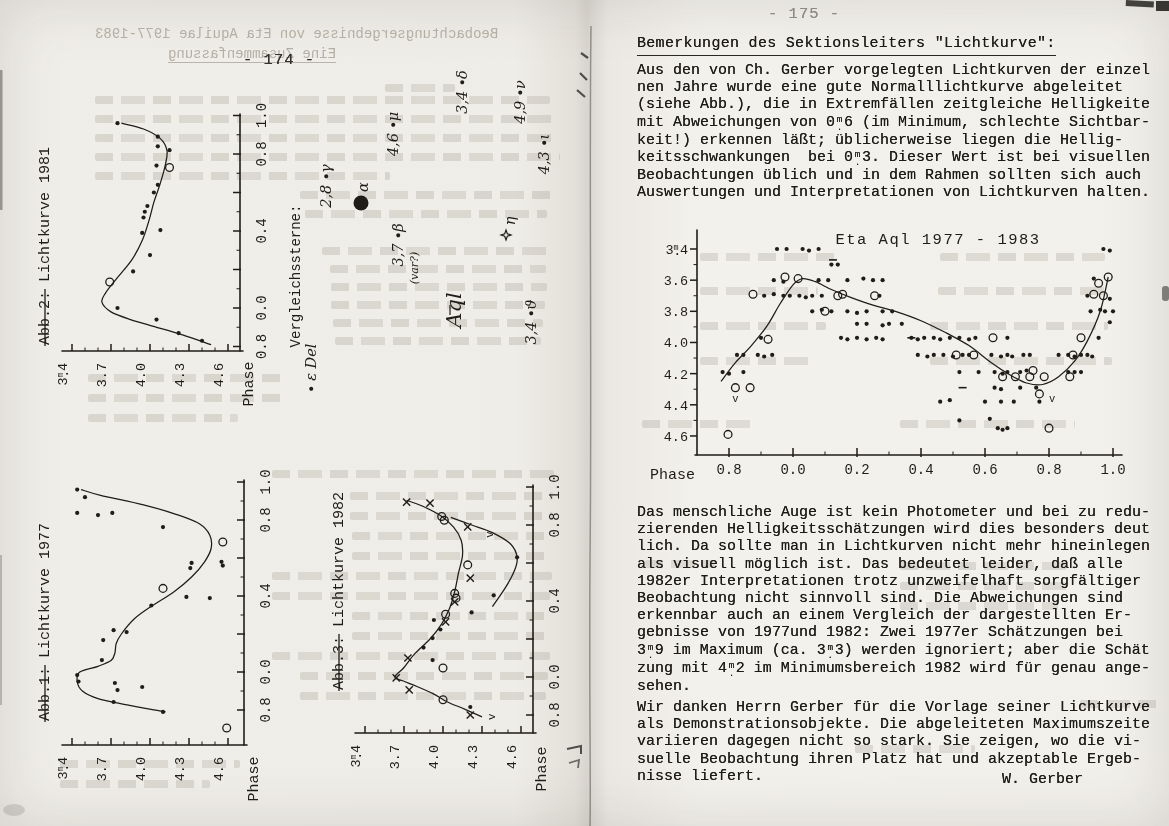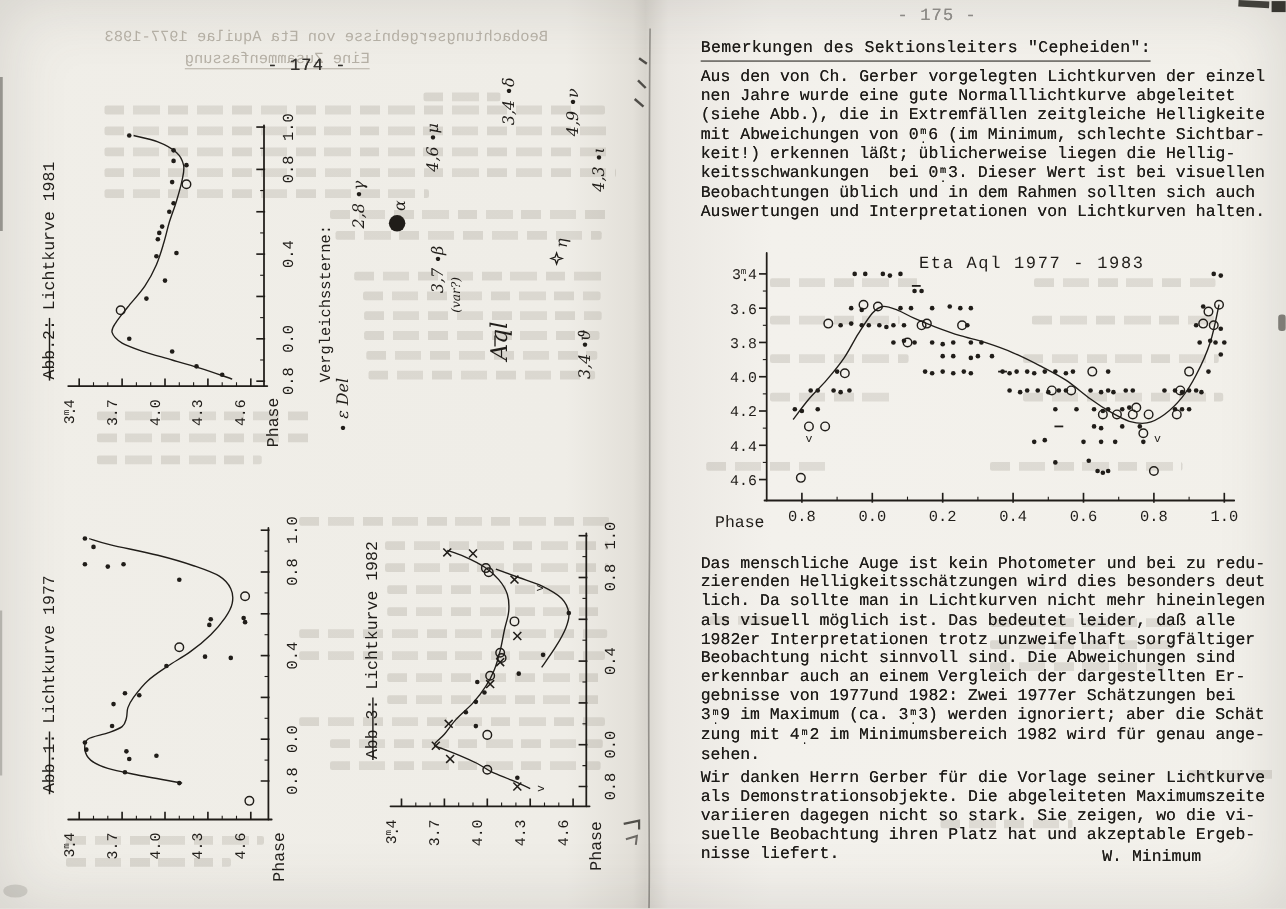--- a/index.html
+++ b/index.html
@@ -2,21 +2,21 @@
 <html><head>
 <meta charset="utf-8">
 <style>
   html,body{margin:0;padding:0;background:#e9e7e2;}
   #scan{position:relative;width:1169px;height:826px;overflow:hidden;
     background:linear-gradient(90deg,#f0eee8 0%,#efede7 44%,#e3e0d9 49.2%,#d8d5ce 50.2%,#ebe8e3 52%,#f3f1ec 60%,#f2f0ea 100%);
     box-shadow:inset 0 0 60px rgba(90,85,75,.18);
     font-family:"Liberation Mono","DejaVu Sans Mono",monospace;}
   .pageno{position:absolute;font:15.5px/1 "Liberation Mono","DejaVu Sans Mono",monospace;color:#33312e;letter-spacing:1px;}
   #pn-left{left:243px;top:15px;margin-top:38px;}
-  #pn-right{left:768px;top:7px;opacity:.5;margin-left:48px;}
+  #pn-right{left:768px;top:7px;opacity:.5;}
   #heading{position:absolute;left:637px;top:35px;font:15px/18px "Liberation Mono","DejaVu Sans Mono",monospace;color:#1d1b18;white-space:pre;}
   #heading .ul{border-bottom:1.4px solid #2a2824;padding-bottom:2.5px;letter-spacing:.3px;}
   .para{position:absolute;left:637px;width:540px;color:#1d1b18;font:15px/17.2px "Liberation Mono","DejaVu Sans Mono",monospace;white-space:pre;}
   #p1{top:62px;} #p2{top:504px;} #p3{top:699px;}
   #signature{position:absolute;left:1002px;top:772px;font:15px/1 "Liberation Mono","DejaVu Sans Mono",monospace;color:#1d1b18;}
   .para,.pageno,#heading,#signature{text-shadow:0 0 .35px rgba(25,22,18,.85);}
   .msup{display:inline-block;position:relative;top:-.42em;font-size:.62em;width:.95em;text-align:center;}
   .msup::after{content:".";position:absolute;left:50%;transform:translateX(-50%);top:.9em;}
   .ghostbar{position:absolute;border-radius:2px;opacity:.5;filter:blur(.6px);
     background:repeating-linear-gradient(90deg,rgba(125,118,104,.40) 0 18px,rgba(125,118,104,0) 18px 26px,rgba(125,118,104,.34) 26px 50px,rgba(125,118,104,0) 50px 58px);}
@@ -76,25 +76,25 @@
       <div class="ghostbar" style="left: 900px; top: 562px; width: 175px; height: 8px;"></div>
       <div class="ghostbar" style="left: 900px; top: 582px; width: 168px; height: 8px;"></div>
       <div class="ghostbar" style="left: 900px; top: 602px; width: 158px; height: 8px;"></div>
       <div class="ghostbar" style="left: 855px; top: 745px; width: 120px; height: 8px;"></div>
       <div class="ghostbar" style="left: 1080px; top: 700px; width: 80px; height: 8px;"></div>
     </div>
 
   <div class="pageno" id="pn-left">- 174 -</div>
   <div class="pageno" id="pn-right">- 175 -</div>
 
-  <div id="heading"><span class="ul">Bemerkungen des Sektionsleiters "Cepheiden":</span></div>
+  <div id="heading"><span class="ul">Bemerkungen des Sektionsleiters "Lichtkurve":</span></div>
   <div class="para" id="p1"><div>Aus den von Ch. Gerber vorgelegten Lichtkurven der einzel</div><div>nen Jahre wurde eine gute Normalllichtkurve abgeleitet</div><div>(siehe Abb.), die in Extremfällen zeitgleiche Helligkeite</div><div>mit Abweichungen von 0<span class="msup">m</span>6 (im Minimum, schlechte Sichtbar-</div><div>keit!) erkennen läßt; üblicherweise liegen die Hellig-</div><div>keitsschwankungen  bei 0<span class="msup">m</span>3. Dieser Wert ist bei visuellen</div><div>Beobachtungen üblich und in dem Rahmen sollten sich auch</div><div>Auswertungen und Interpretationen von Lichtkurven halten.</div></div>
   <div class="para" id="p2"><div>Das menschliche Auge ist kein Photometer und bei zu redu-</div><div>zierenden Helligkeitsschätzungen wird dies besonders deut</div><div>lich. Da sollte man in Lichtkurven nicht mehr hineinlegen</div><div>als visuell möglich ist. Das bedeutet leider, daß alle</div><div>1982er Interpretationen trotz unzweifelhaft sorgfältiger</div><div>Beobachtung nicht sinnvoll sind. Die Abweichungen sind</div><div>erkennbar auch an einem Vergleich der dargestellten Er-</div><div>gebnisse von 1977und 1982: Zwei 1977er Schätzungen bei</div><div>3<span class="msup">m</span>9 im Maximum (ca. 3<span class="msup">m</span>3) werden ignoriert; aber die Schät</div><div>zung mit 4<span class="msup">m</span>2 im Minimumsbereich 1982 wird für genau ange-</div><div>sehen.</div></div>
   <div class="para" id="p3"><div>Wir danken Herrn Gerber für die Vorlage seiner Lichtkurve</div><div>als Demonstrationsobjekte. Die abgeleiteten Maximumszeite</div><div>variieren dagegen nicht so stark. Sie zeigen, wo die vi-</div><div>suelle Beobachtung ihren Platz hat und akzeptable Ergeb-</div><div>nisse liefert.</div></div>
-  <div id="signature">W. Minimum</div>
+  <div id="signature">W. Gerber</div>
 
   <svg id="overlay" width="1169" height="826" viewBox="0 0 1169 826">
       <g stroke="none">
         <line x1="697" y1="230" x2="697" y2="455" stroke="#201d19" stroke-width="1.6" stroke-linecap="round"></line>
         <line x1="695" y1="455" x2="1122" y2="455" stroke="#201d19" stroke-width="1.6" stroke-linecap="round"></line>
         <line x1="690" y1="249" x2="697" y2="249" stroke="#201d19" stroke-width="1.5"></line>
         <text x="688" y="254" fill="#201d19" font-family="&quot;Liberation Mono&quot;,&quot;DejaVu Sans Mono&quot;,monospace" font-size="13.5" text-anchor="end"><tspan>3</tspan><tspan font-size="8.37" dy="-4.455">m</tspan><tspan dx="-5.265000000000001" dy="5.94">.</tspan><tspan dx="-1.485" dy="-1.485">4</tspan></text>
         <line x1="690" y1="280.16" x2="697" y2="280.16" stroke="#201d19" stroke-width="1.5"></line>
         <text x="688" y="285.16" fill="#201d19" font-family="&quot;Liberation Mono&quot;,&quot;DejaVu Sans Mono&quot;,monospace" font-size="13.5" text-anchor="end">3.6</text>
         <line x1="690" y1="311.32" x2="697" y2="311.32" stroke="#201d19" stroke-width="1.5"></line>

